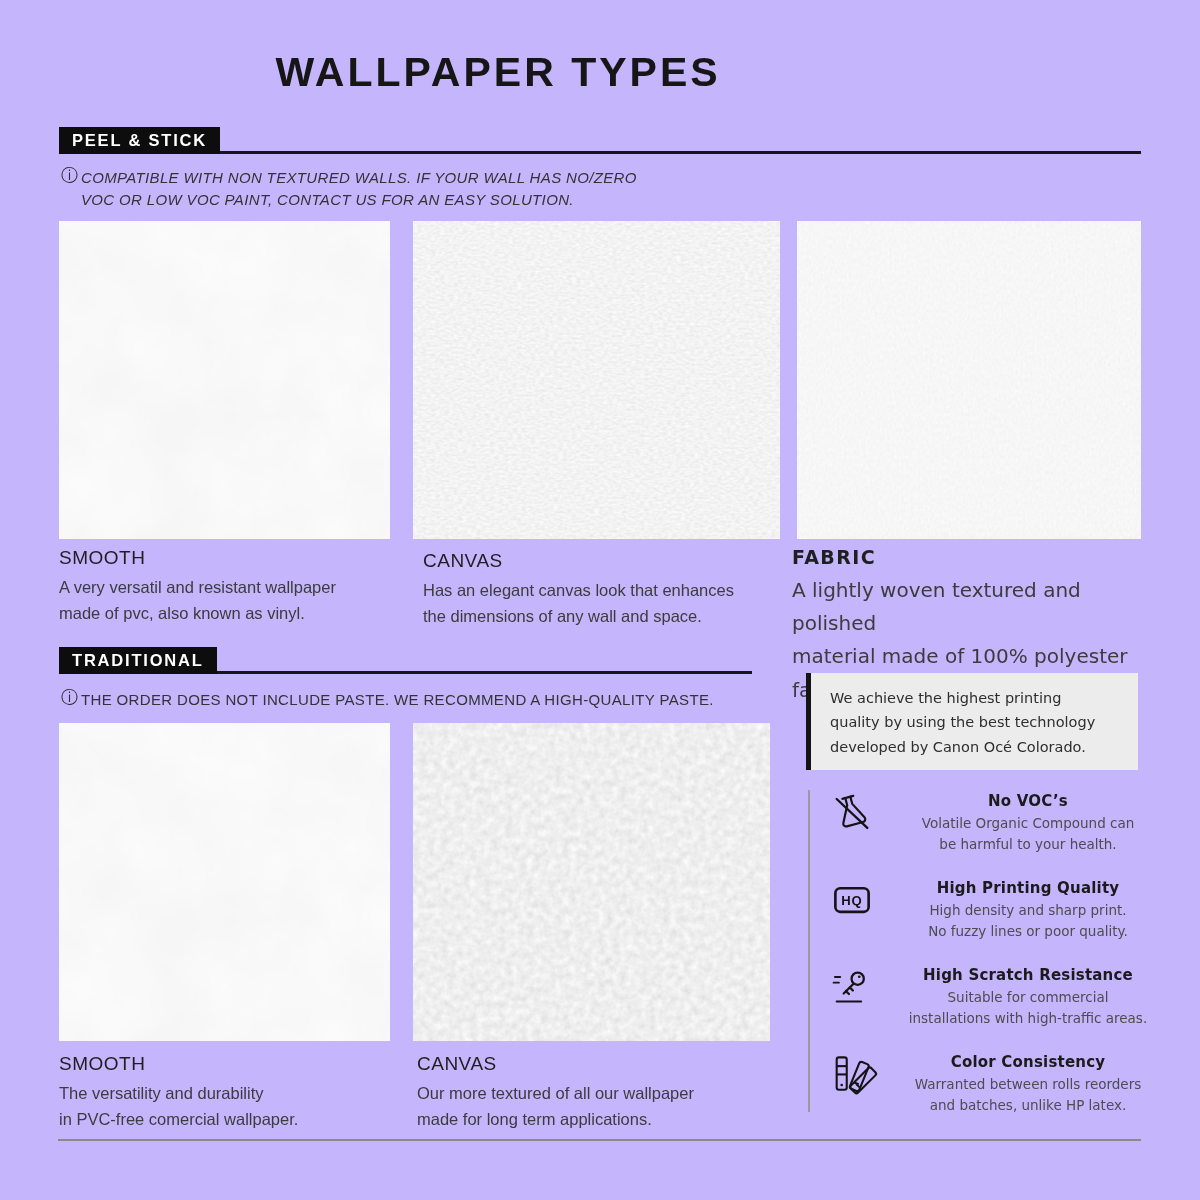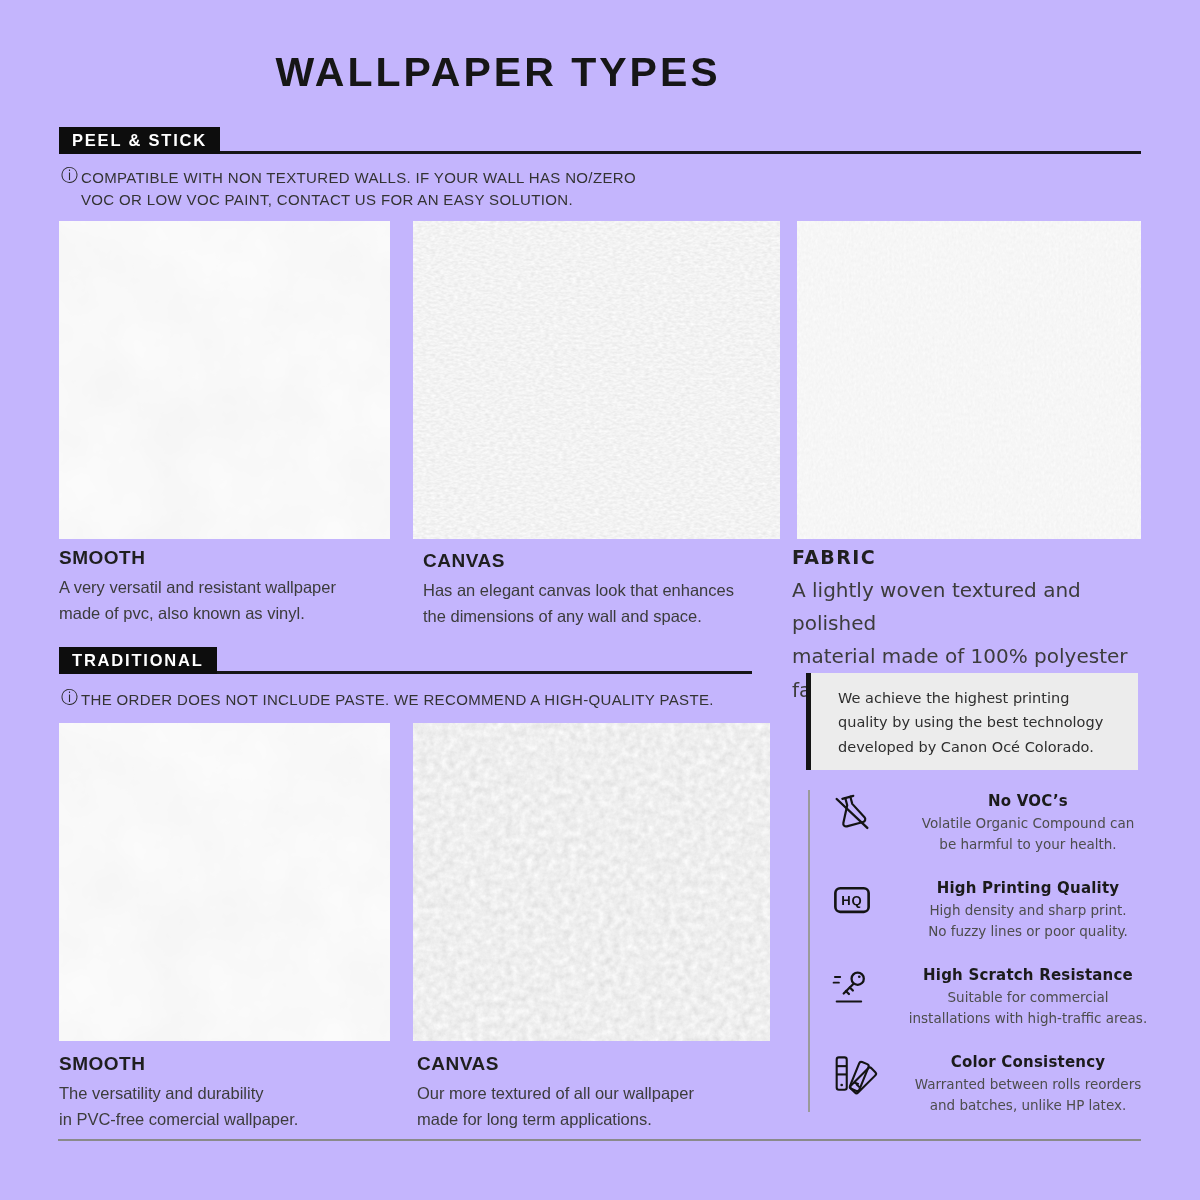--- a/index.html
+++ b/index.html
@@ -18,29 +18,29 @@
   .badge{background:#0d0d0d;color:#ffffff;font-size:16.5px;font-weight:700;letter-spacing:1.8px;
          line-height:26.5px;padding:0 13px;display:inline-block;}
 
   
   .info-i{font-size:17px;line-height:1;color:#2a2a2a;}
   .note{font-size:15px;line-height:1.45;letter-spacing:.35px;color:#333333;font-weight:500;}
 
   
   .swatch{background:#f7f7f7;box-shadow:inset 0 0 0 1px rgba(0,0,0,.045);}
   .swatch svg{display:block;width:100%;height:100%;}
-  .swatch-title{font-size:19px;font-weight:700;letter-spacing:.5px;color:#1f1f1f;}
+  .swatch-title{font-size:19px;font-weight:400;letter-spacing:.5px;color:#1f1f1f;}
   .swatch-title.geo{letter-spacing:1.4px;font-weight:600;}
   .swatch-desc{font-size:16.5px;line-height:1.6;color:#3c3c3c;}
   .swatch-desc.geo{font-size:20px;line-height:1.66;}
 
   
   .quote-bar{width:5px;background:#141414;}
   .quote-box{background:#ececec;}
-  .quote-text{padding:13px 0 0 27px;font-size:14.5px;line-height:1.68;color:#2e2e2e;}
+  .quote-text{padding:13px 0 0 19px;font-size:14.5px;line-height:1.68;color:#2e2e2e;}
   .vline{width:1.5px;background:#9a9a9a;}
   .feature{display:flex;text-align:center;}
   .ficon{width:42px;height:42px;flex:0 0 42px;margin-left:23px;}
   .ficon svg{overflow:visible;display:block;}
   .ftext{margin-left:15px;width:280px;}
   .ftitle{font-size:15px;font-weight:700;color:#1b1b1b;letter-spacing:.2px;}
   .fdesc{font-size:13.5px;line-height:1.55;color:#4d4d4d;margin-top:3px;}
 
   .bottom-divider{height:2px;background:#8a8a8a;}
 </style>
@@ -95,21 +95,21 @@
 <div class="page">
 
   <div class="abs main-title">WALLPAPER TYPES</div>
 
   <div class="abs rule" style="left:62px;top:151px;width:1079px;"></div>
   <div class="abs" style="left:59px;top:127px;">
     <span class="badge">PEEL &amp; STICK</span>
   </div>
 
   <span class="abs info-i" style="left:61px;top:167px;">ⓘ</span>
-  <div class="abs note pre" style="left:81px;top:167px;width:600px;">COMPATIBLE WITH NON TEXTURED WALLS. IF YOUR WALL HAS NO/ZERO
+  <div class="abs note pre" style="left:81px;top:167px;width:600px;font-style:italic;">COMPATIBLE WITH NON TEXTURED WALLS. IF YOUR WALL HAS NO/ZERO
 VOC OR LOW VOC PAINT, CONTACT US FOR AN EASY SOLUTION.</div>
 
   <div class="abs swatch" style="left:59px;top:221px;width:331px;height:318px;">
     <svg>
         <rect width="100%" height="100%" filter="url(#tex-smooth)"></rect>
       </svg>
   </div>
   <div class="abs swatch" style="left:413px;top:221px;width:367px;height:318px;">
     <svg>
         <rect width="100%" height="100%" filter="url(#tex-canvas-fine)"></rect>

